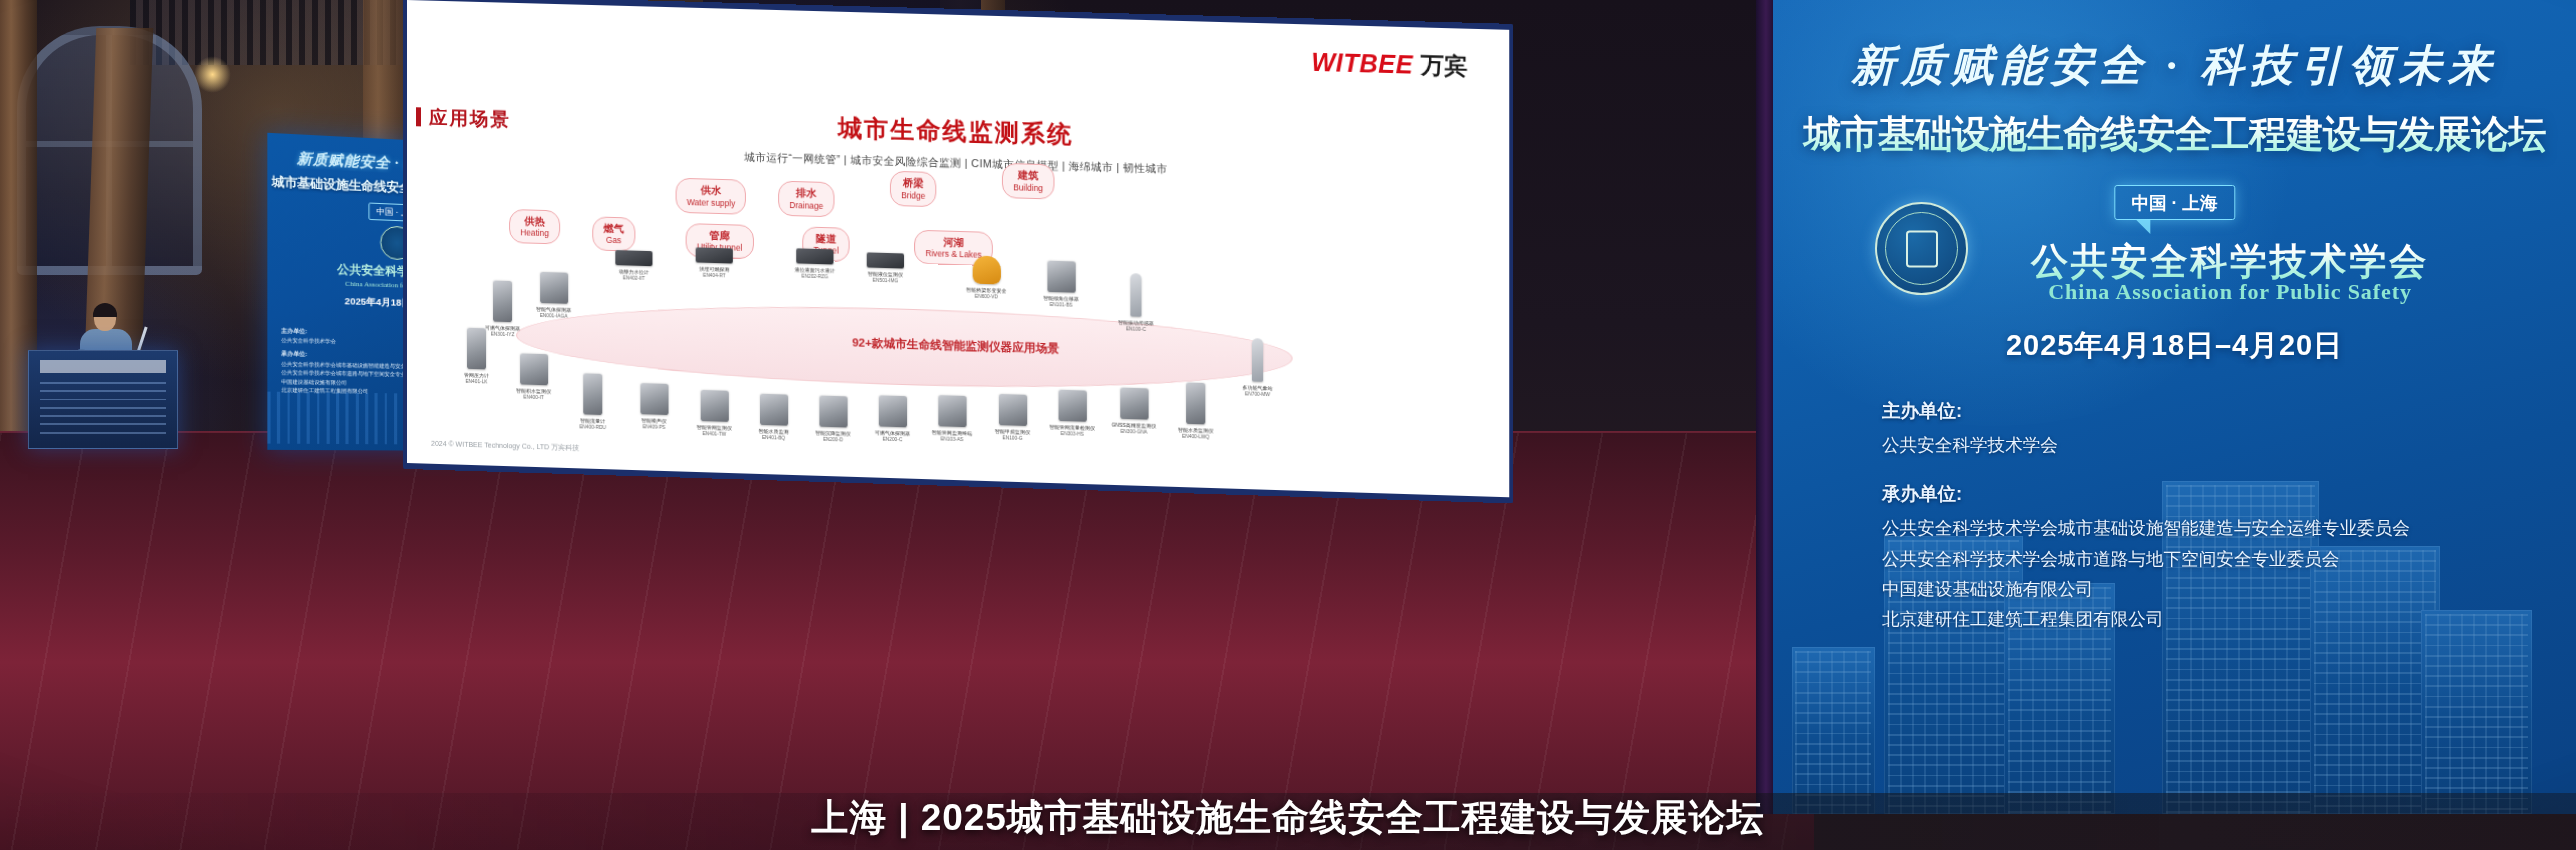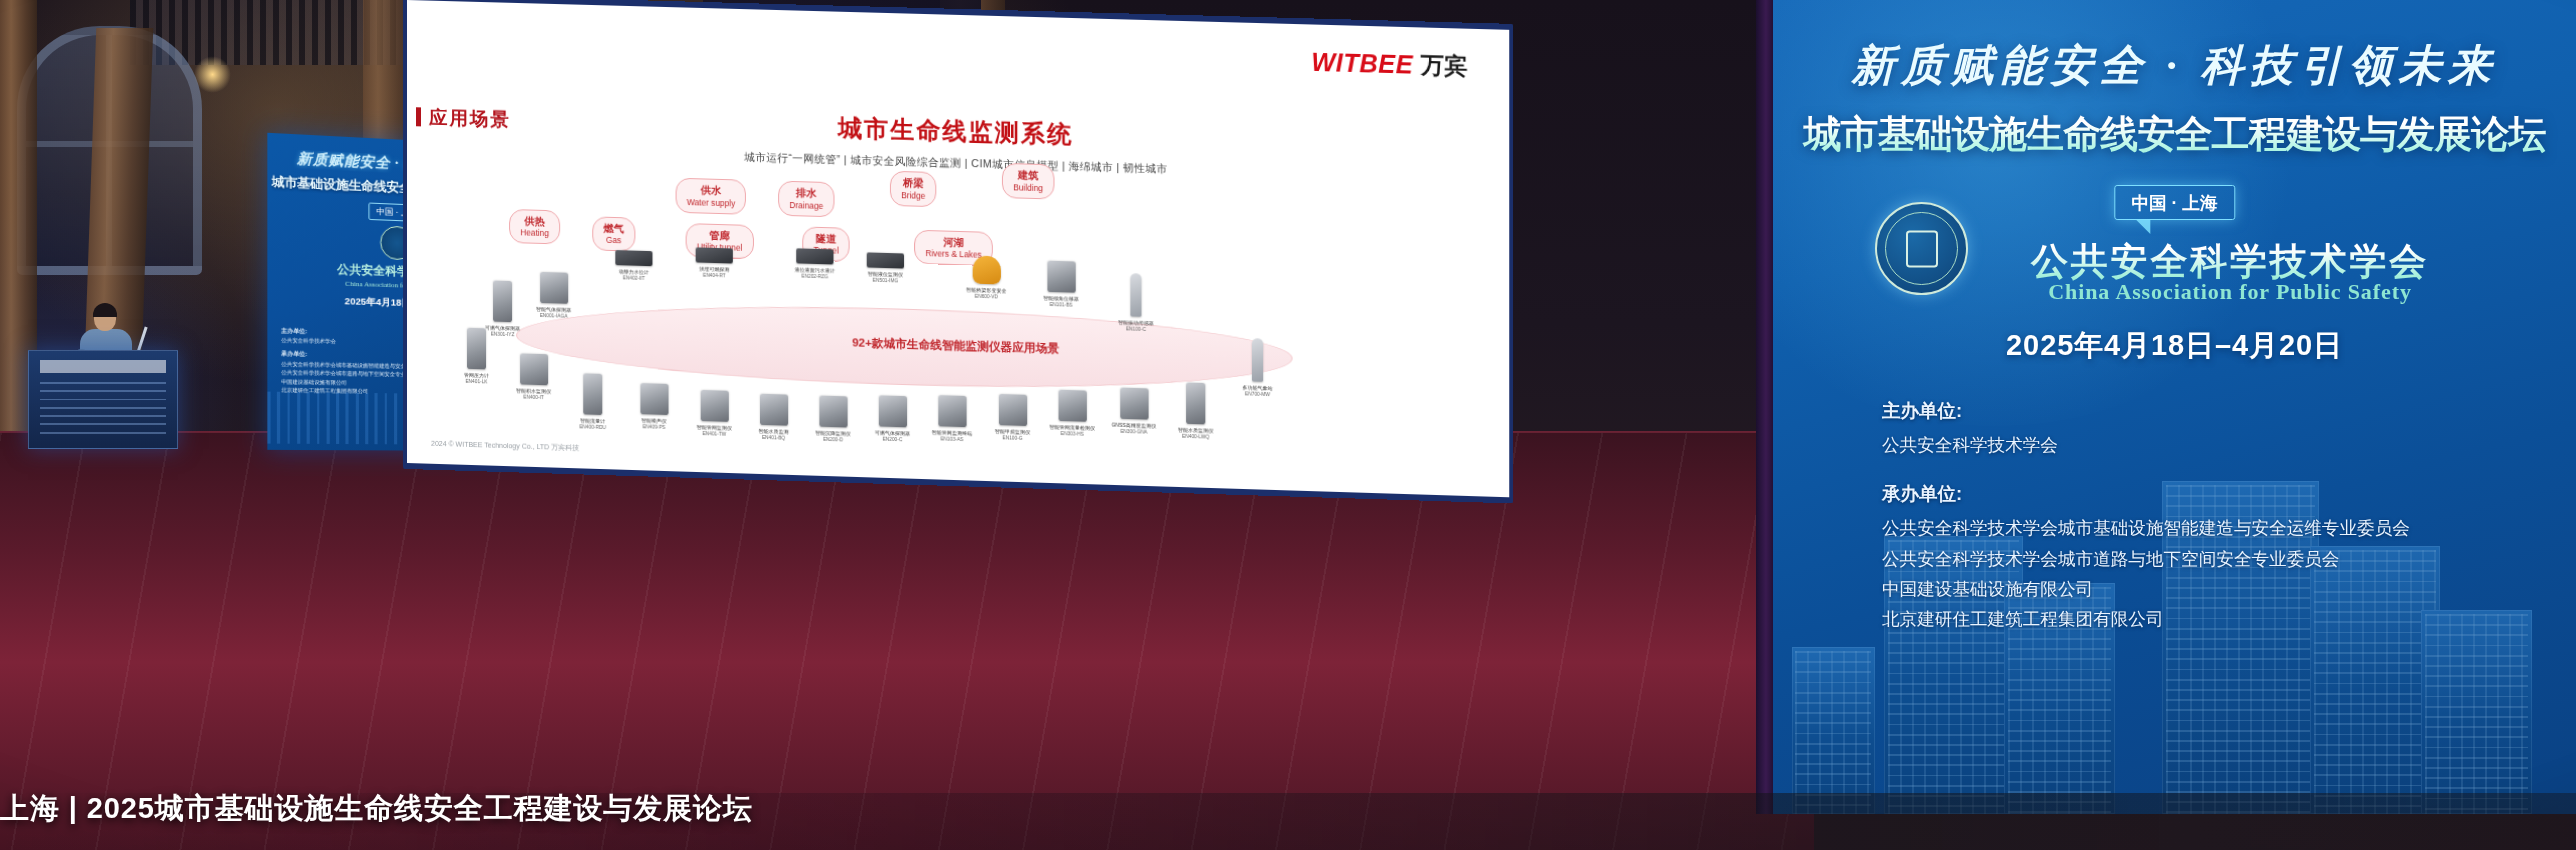--- a/index.html
+++ b/index.html
@@ -153,21 +153,21 @@
     letter-spacing:0.9px;text-shadow:0 1.9px 6.5px rgba(0,40,90,.7);white-space:nowrap;}
 
   .b-orgs{position:absolute;left:109px;top:398px;right:22px;color:#eaf4ff;}
   .b-orgs .hd{font-weight:800;font-size:18.5px;margin-bottom:7.4px;text-shadow:0 0.9px 3.7px rgba(0,30,70,.8);}
   .b-orgs .ln{font-size:17.6px;line-height:1.72;text-shadow:0 0.9px 3.7px rgba(0,30,70,.8);}
   .b-orgs .gap{height:20.4px;}
 
   
   .capbar{position:absolute;left:0;bottom:0;width:2576px;height:57px;
     background:linear-gradient(90deg,rgba(30,12,24,.0) 0%,rgba(30,12,24,.25) 30%,rgba(20,20,26,.55) 70%,rgba(20,20,26,.45) 100%);}
-  .cap{position:absolute;left:0;right:0;bottom:21px;color:#fff;font-weight:800;font-size:29px;
+  .cap{position:absolute;left:0;right:0;bottom:7px;text-align:center;color:#fff;font-weight:800;font-size:37px;
     letter-spacing:0.9px;text-shadow:0 1.9px 9.3px rgba(0,0,0,.95);white-space:nowrap;}
   .vignette{position:absolute;inset:0;pointer-events:none;
     background:radial-gradient(ellipse 120% 120% at 50% 45%,rgba(0,0,0,0) 55%,rgba(0,0,0,.45) 100%);}
 </style>
 </head>
 <body>
 
 <div id="stage">
 
   <div class="hall">

